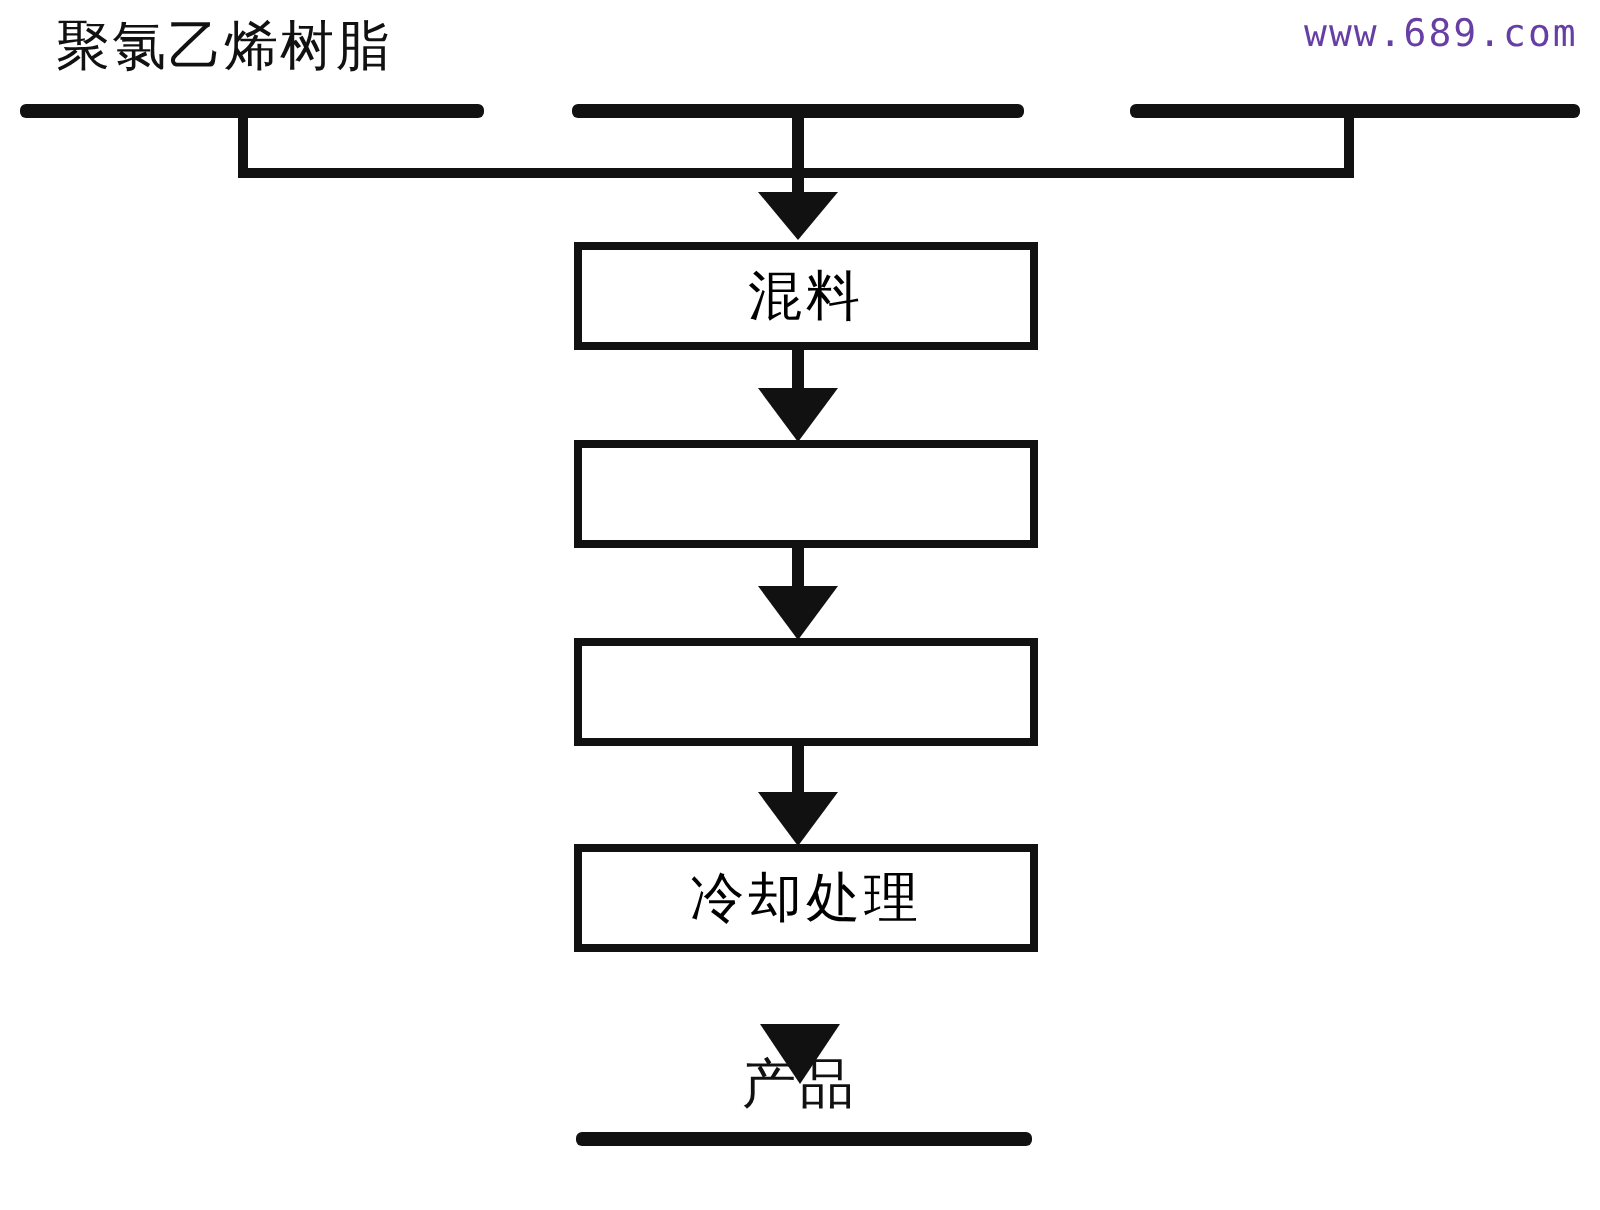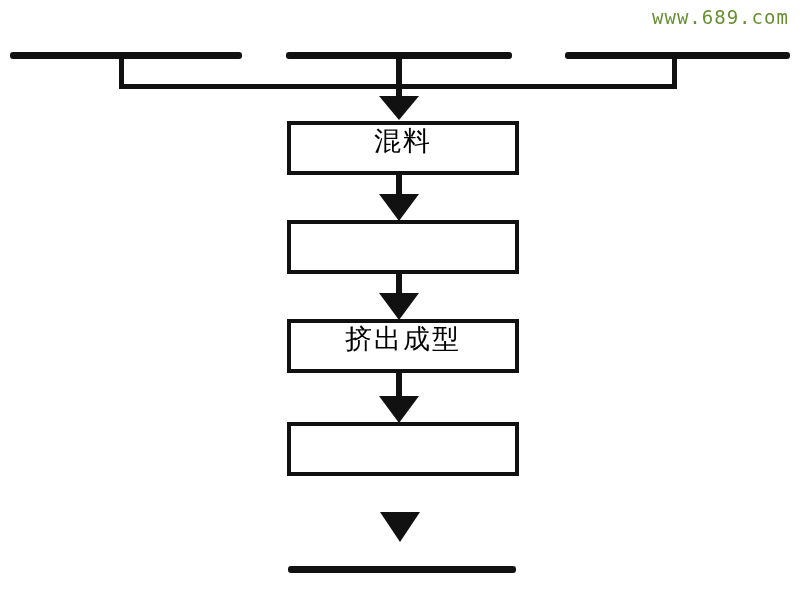--- a/index.html
+++ b/index.html
@@ -52,31 +52,31 @@
     font-size: 27px;
     letter-spacing: 2px;
     left: 0;
     width: 800px;
     text-align: center;
     top: 529px;
   }
   .box-label-wrap {
     position: absolute;
     display: flex;
-    align-items: flex-start;
+    align-items: center;
     justify-content: center;
     font-family: Liberation Mono, monospace;
   }
   .watermark {
     position: absolute;
     top: 6px;
     left: 652px;
     font-family: "DejaVu Sans Mono", "Liberation Mono", monospace;
     font-size: 19px;
-    color: #4d7c0f;
+    color: #4c1d95;
     letter-spacing: 1px;
     opacity: 0.85;
     pointer-events: none;
   }
 </style>
 </head>
 <body>
 
 <div id="canvas">
 
@@ -106,27 +106,29 @@
     <polygon points="379,293 419,293 399,320" class="ink"></polygon>
 
     <rect x="396" y="371" width="6" height="29" class="ink"></rect>
     <polygon points="379,396 419,396 399,423" class="ink"></polygon>
 
     <polygon points="380,512 420,512 400,542" class="ink"></polygon>
 
     <rect x="288" y="566" width="228" height="7" rx="3" class="ink"></rect>
   </svg>
 
+  <div class="lbl feed-label" style="left:28px;">聚氯乙烯树脂</div>
 
   <div class="watermark">www.689.com</div>
 
   <div class="box-label-wrap" style="left:289px; top:123px; width:228px; height:50px;">
     <span class="box-label">混料</span>
   </div>
 
 
-  <div class="box-label-wrap" style="left:289px; top:321px; width:228px; height:50px;">
-    <span class="box-label">挤出成型</span>
+
+  <div class="box-label-wrap" style="left:289px; top:424px; width:228px; height:50px;">
+    <span class="box-label">冷却处理</span>
   </div>
 
-
+  <div class="lbl product-label">产品</div>
 
 </div>
 
 </body></html>

